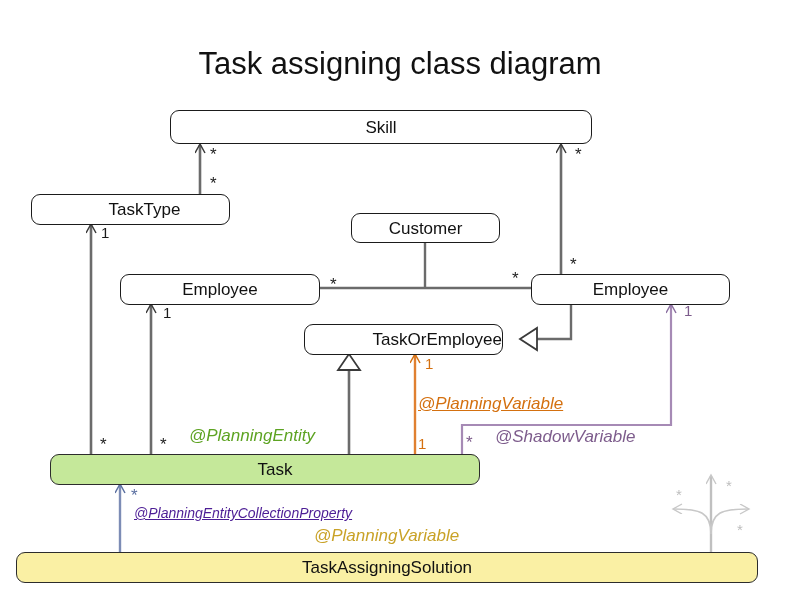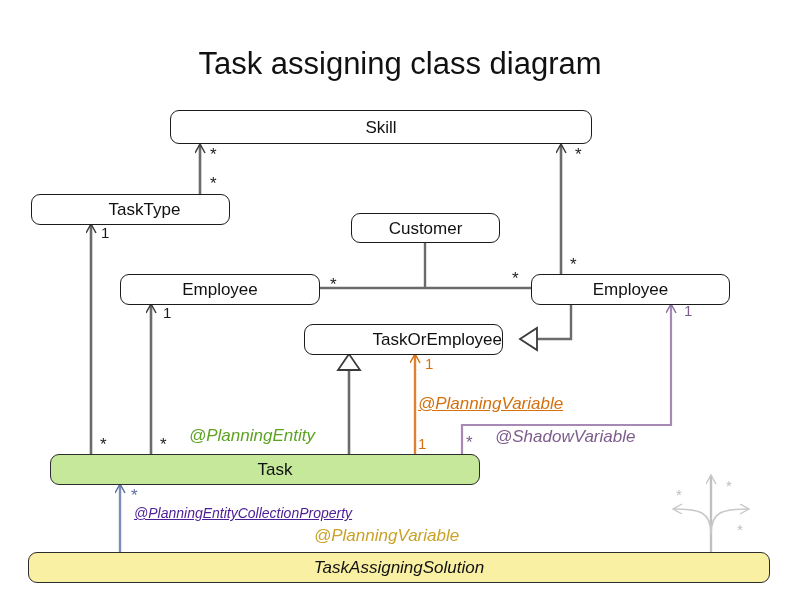--- a/index.html
+++ b/index.html
@@ -177,21 +177,21 @@
   </div>
 
   <div class="uml-class" style="left:304px; top:310px; width:199px; height:31px;justify-content:flex-end;">
     <span>TaskOrEmployee</span>
   </div>
 
   <div class="uml-class entity" style="left:50px; top:440px; width:430px; height:31px;">
     <span>Task</span>
   </div>
 
-  <div class="uml-class solution" style="left:28px; top:538px; width:742px; height:31px;font-style:italic;">
+  <div class="uml-class solution" style="left:16px; top:538px; width:742px; height:31px;">
     <span>TaskAssigningSolution</span>
   </div>
 
   <div class="mult star" style="left:210px; top:132px;">*</div>
   <div class="mult star" style="left:210px; top:161px;">*</div>
 
   <div class="mult star" style="left:575px; top:132px;">*</div>
   <div class="mult star" style="left:570px; top:242px;">*</div>
 
   <div class="mult star" style="left:330px; top:262px;">*</div>

